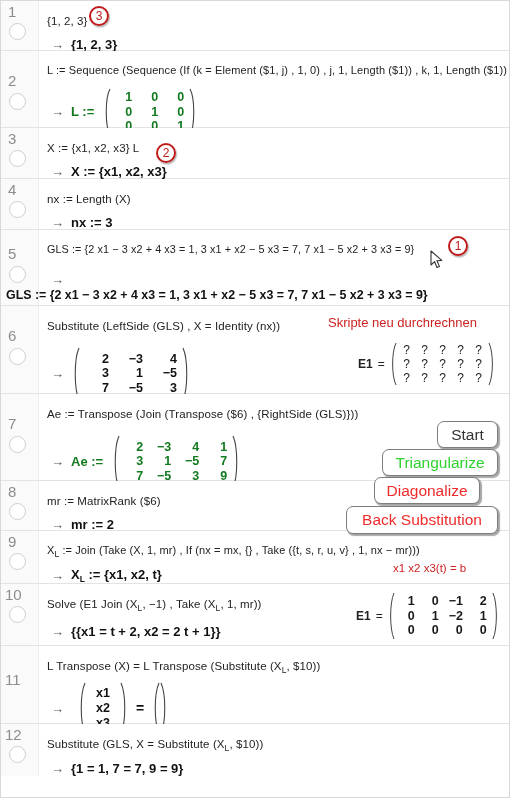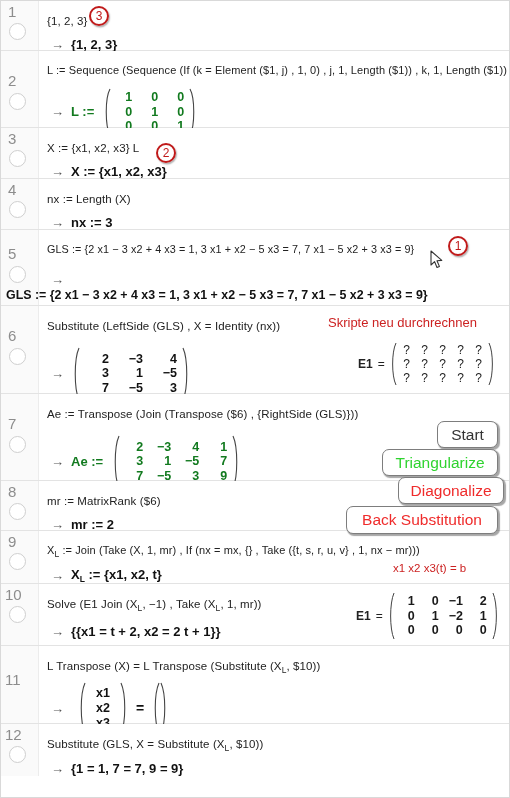--- a/index.html
+++ b/index.html
@@ -420,16 +420,16 @@
         <span>{1 = 1, 7 = 7, 9 = 9}</span>
       </div>
     </div>
   </div>
 
   <div class="callout" style="left:88px;top:5px;">3</div>
   <div class="callout" style="left:155px;top:142px;">2</div>
 
   <div class="btn start" style="left:436px;top:420px;width:61px;height:27px;text-align:right;">Start</div>
   <div class="btn tri" style="left:381px;top:448px;width:116px;height:27px;">Triangularize</div>
-  <div class="btn dia" style="left:397px;top:476px;width:106px;height:27px;">Diagonalize</div>
+  <div class="btn dia" style="left:373px;top:476px;width:106px;height:27px;">Diagonalize</div>
   <div class="btn back" style="left:345px;top:505px;width:152px;height:28px;">Back Substitution</div>
 
 </div>
 
 </body></html>

